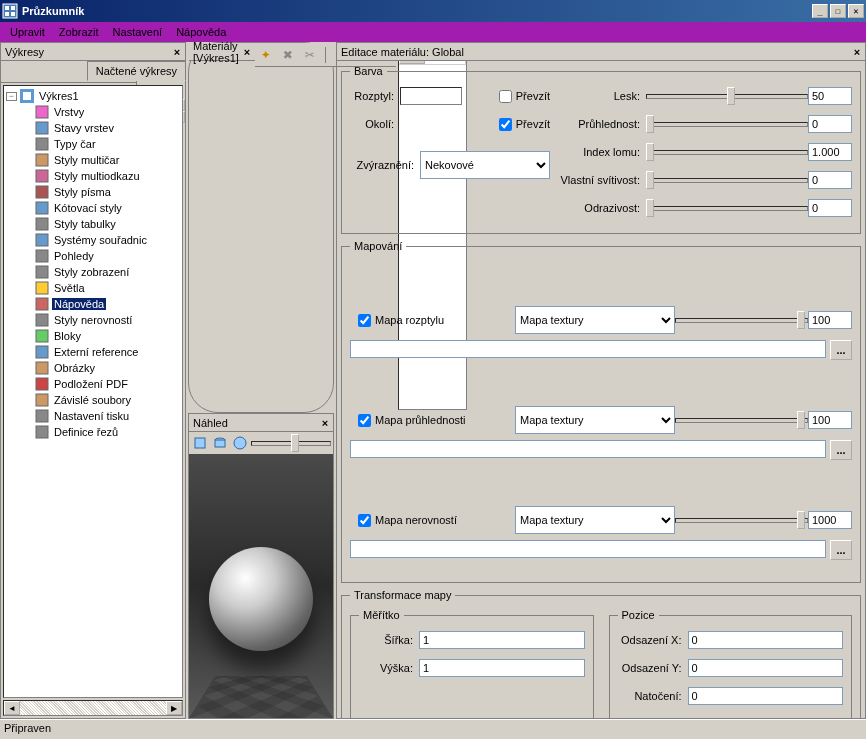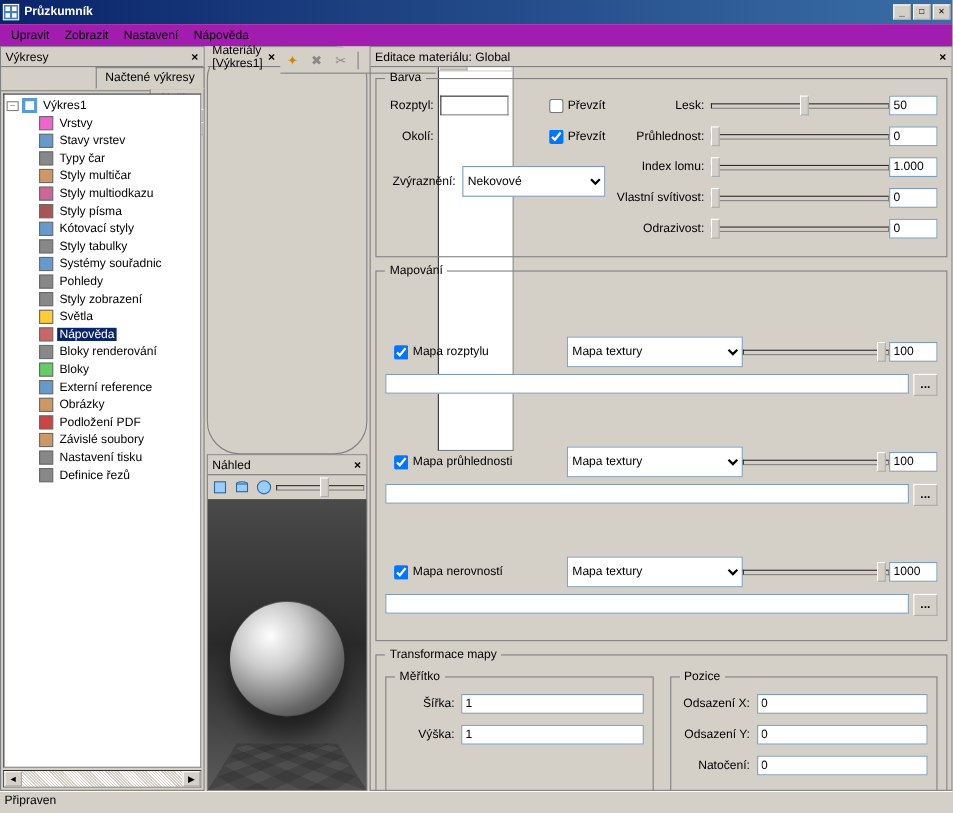--- a/index.html
+++ b/index.html
@@ -232,21 +232,21 @@
               </svg>
             </span>
             <span class="lbl">Nápověda</span>
           </div>
           <div class="tree-item">
             <span class="ico">
               <svg width="14" height="14">
                 <rect x="1" y="1" width="12" height="12" fill="#888" stroke="#666"></rect>
               </svg>
             </span>
-            <span class="lbl">Bloky renderování</span>
+            <span class="lbl">Styly nerovností</span>
           </div>
           <div class="tree-item">
             <span class="ico">
               <svg width="14" height="14">
                 <rect x="1" y="1" width="12" height="12" fill="#6c6" stroke="#666"></rect>
               </svg>
             </span>
             <span class="lbl">Bloky</span>
           </div>
           <div class="tree-item">

